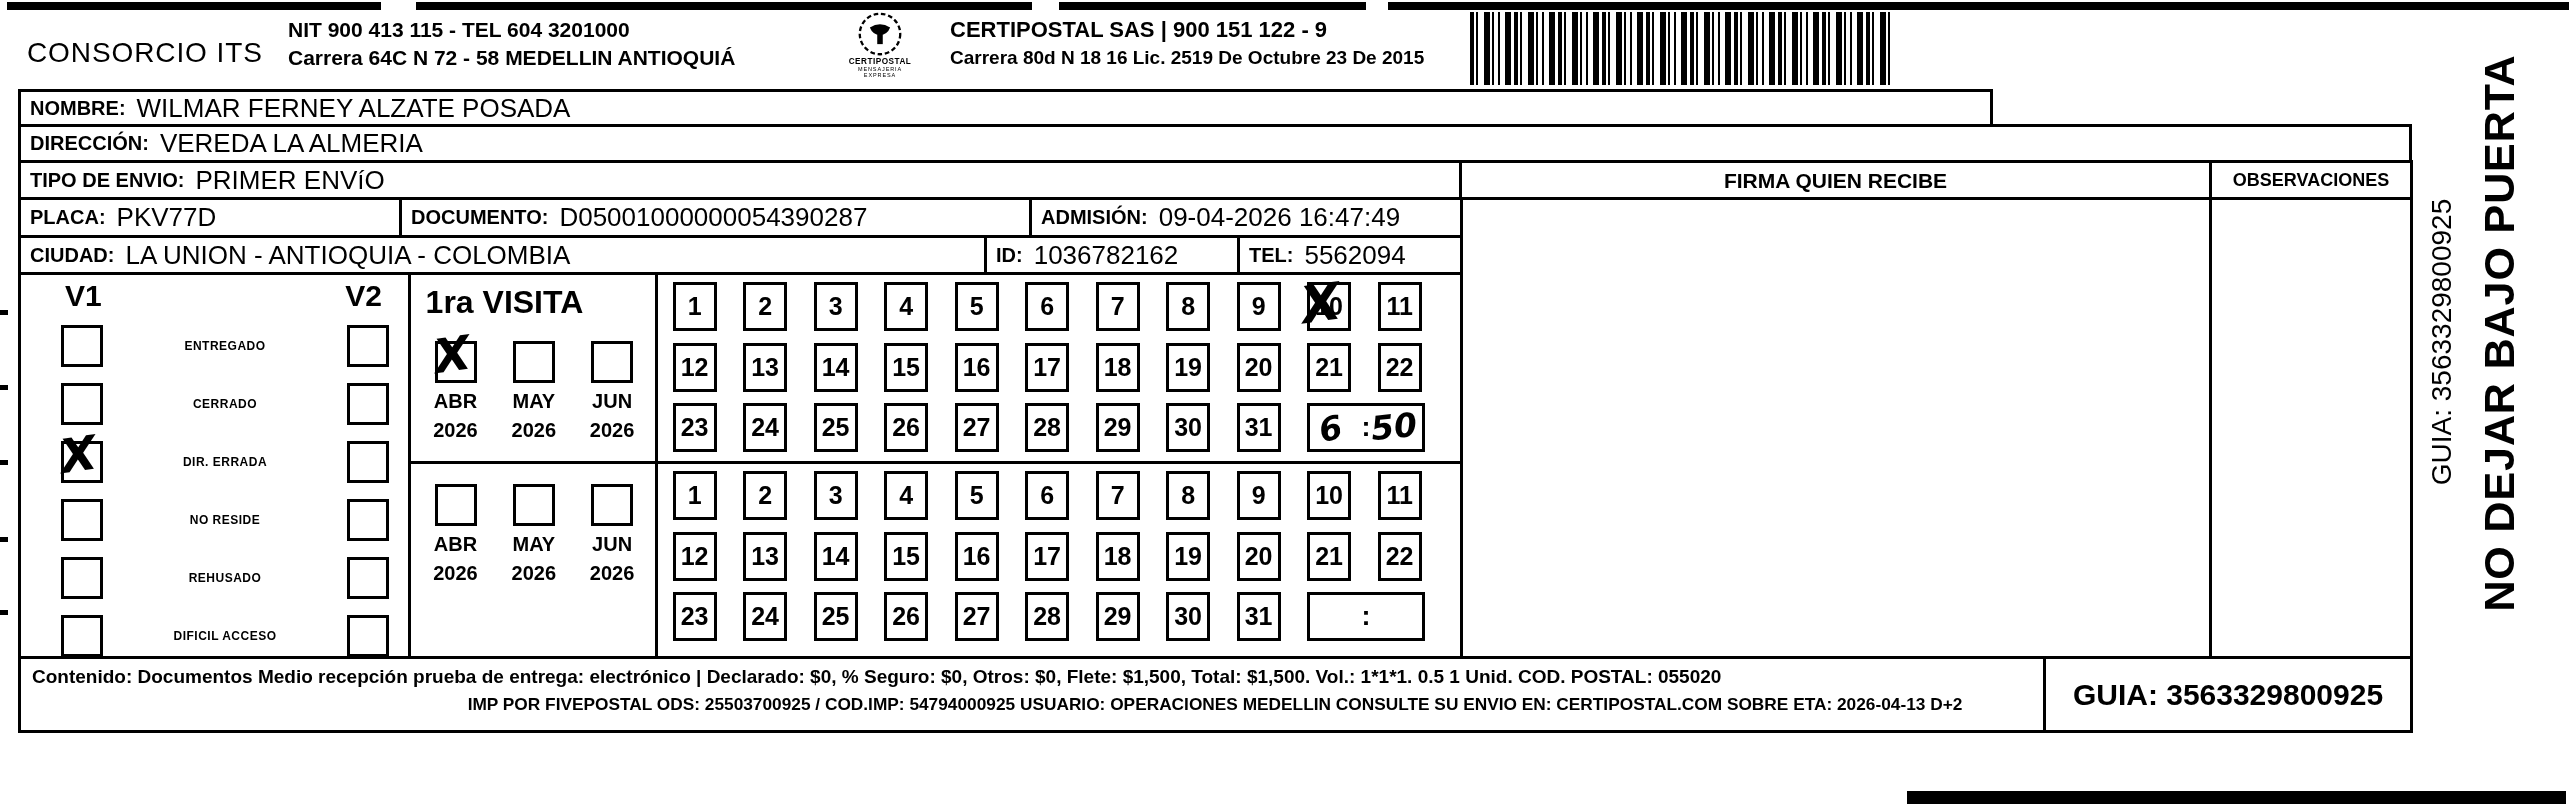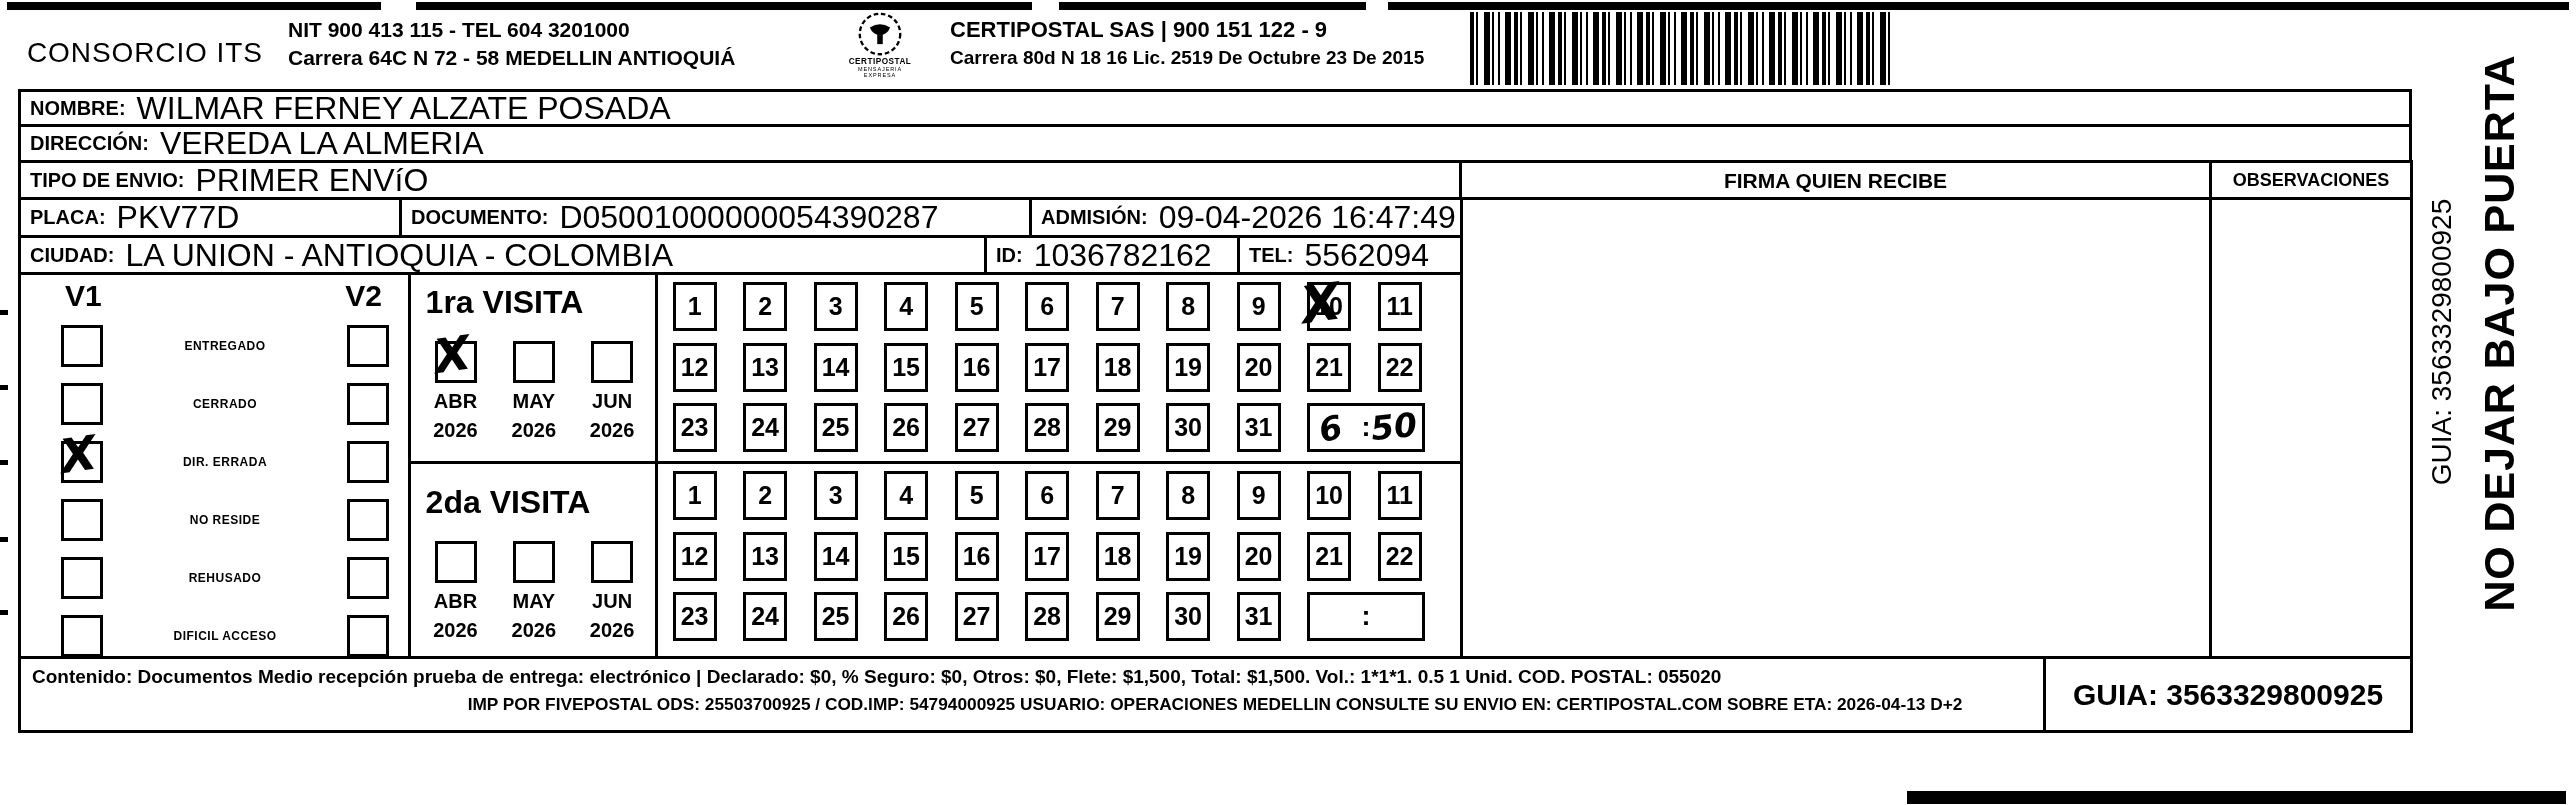--- a/index.html
+++ b/index.html
@@ -20,21 +20,21 @@
   .logo{left:814px;top:11px;width:68px;text-align:center;margin-left:32px;}
   .logo svg{display:block;margin:0 auto;}
   .logotext{font-size:8.2px;font-weight:700;letter-spacing:0.5px;}
   .logosub{font-size:5.5px;letter-spacing:0.9px;}
   .barcode{left:1470px;top:12px;width:422px;height:73px;
     background:repeating-linear-gradient(90deg,#000 0 3.7px,#fff 3.7px 6.4px,#000 6.4px 8.2px,#fff 8.2px 13.7px,#000 13.7px 20px,#fff 20px 22px,#000 22px 24px,#fff 24px 28px,#000 28px 30px,#fff 30px 35px,#000 35px 41px,#fff 41px 44px);}
   
   .cell{position:absolute;background:#fff;border:3.7px solid #000;box-sizing:border-box;
         display:flex;align-items:center;padding:0 9px;gap:11px;white-space:nowrap;}
   .flabel{font-size:20px;font-weight:700;}
-  .fvalue{font-size:32px;}
+  .fvalue{font-size:26px;}
   .colhead{justify-content:center;font-weight:700;padding:0;}
   .colbody{background:#fff;}
   
   .statusbox{left:18px;top:272px;width:394px;height:387px;border:3.7px solid #000;box-sizing:border-box;background:#fff;padding-left:26px;}
   .vhead{position:absolute;top:3.7px;font-size:30px;font-weight:700;}
   .rows{position:absolute;top:42px;left:0;right:0;}
   .srow{display:flex;align-items:center;height:58px;padding:0 20px 0 40px;}
   .slabel{flex:1;text-align:center;font-size:12px;font-weight:700;letter-spacing:0.5px;}
   .cb{display:inline-block;width:42px;height:42px;border:3.7px solid #000;box-sizing:border-box;
       background:#fff;position:relative;flex:0 0 auto;}
@@ -94,21 +94,21 @@
     </svg>
     <div class="logotext">CERTIPOSTAL</div>
     <div class="logosub">MENSAJERIA EXPRESA</div>
   </div>
   <div class="abs hblock prov">
     <div>CERTIPOSTAL SAS | 900 151 122 - 9</div>
     <div class="l2">Carrera 80d N 18 16  Lic. 2519 De Octubre 23 De 2015</div>
   </div>
   <div class="abs barcode"></div>
 
-  <div class="cell" style="left:18px;top:89px;width:2394px;height:39px">
+  <div class="cell" style="left:18px;top:89px;width:1975px;height:39px">
     <span class="flabel">NOMBRE:</span>
     <span class="fvalue">WILMAR FERNEY ALZATE POSADA</span>
   </div>
   <div class="cell" style="left:18px;top:124px;width:2394px;height:39px">
     <span class="flabel">DIRECCIÓN:</span>
     <span class="fvalue">VEREDA LA ALMERIA</span>
   </div>
   <div class="cell" style="left:18px;top:160px;width:1445px;height:41px">
     <span class="flabel">TIPO DE ENVIO:</span>
     <span class="fvalue">PRIMER ENVíO</span>
@@ -200,21 +200,20 @@
           <span class="mlabel">2026</span>
         </div>
         <div class="mcol">
           <span class="cb"></span>
           <span class="mlabel">JUN</span>
           <span class="mlabel">2026</span>
         </div>
       </div>
   </div>
   <div class="vhalf" style="top:461px;height:198px">
-    <div class="vtitle" style="margin-top:20px">2da VISITA</div>
     <div class="mrow">
         <div class="mcol">
           <span class="cb"></span>
           <span class="mlabel">ABR</span>
           <span class="mlabel">2026</span>
         </div>
         <div class="mcol">
           <span class="cb"></span>
           <span class="mlabel">MAY</span>
           <span class="mlabel">2026</span>

